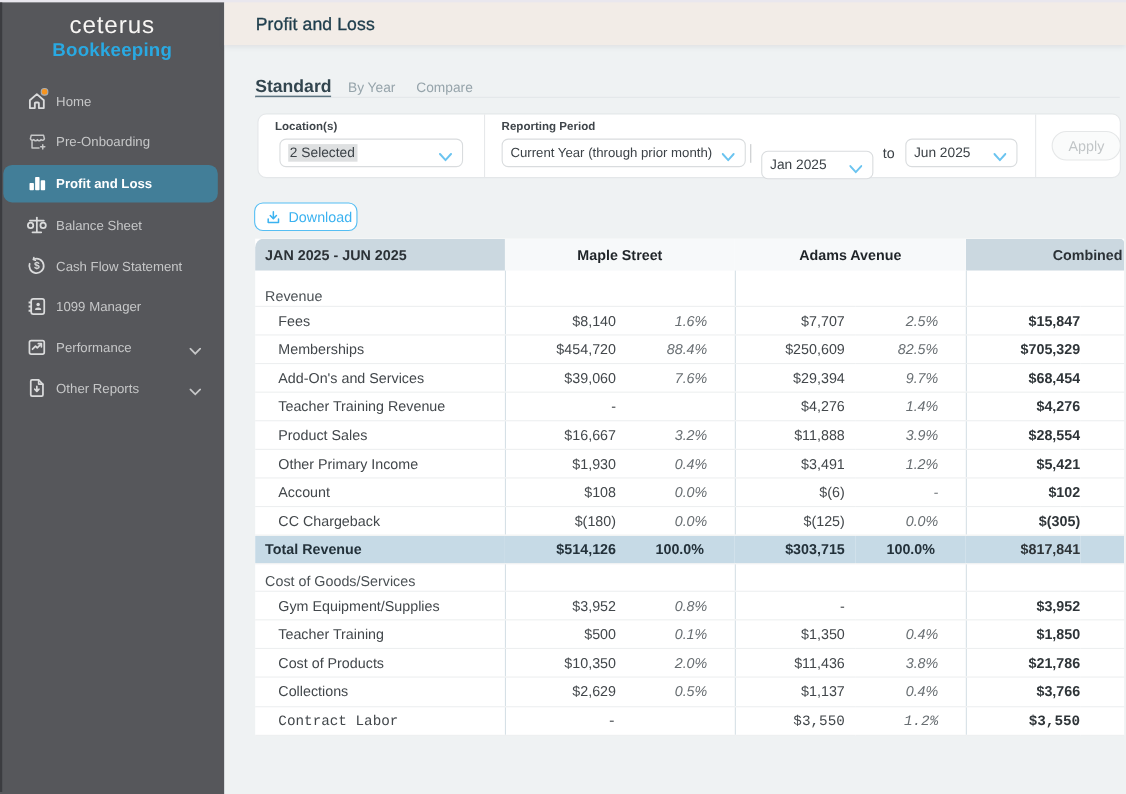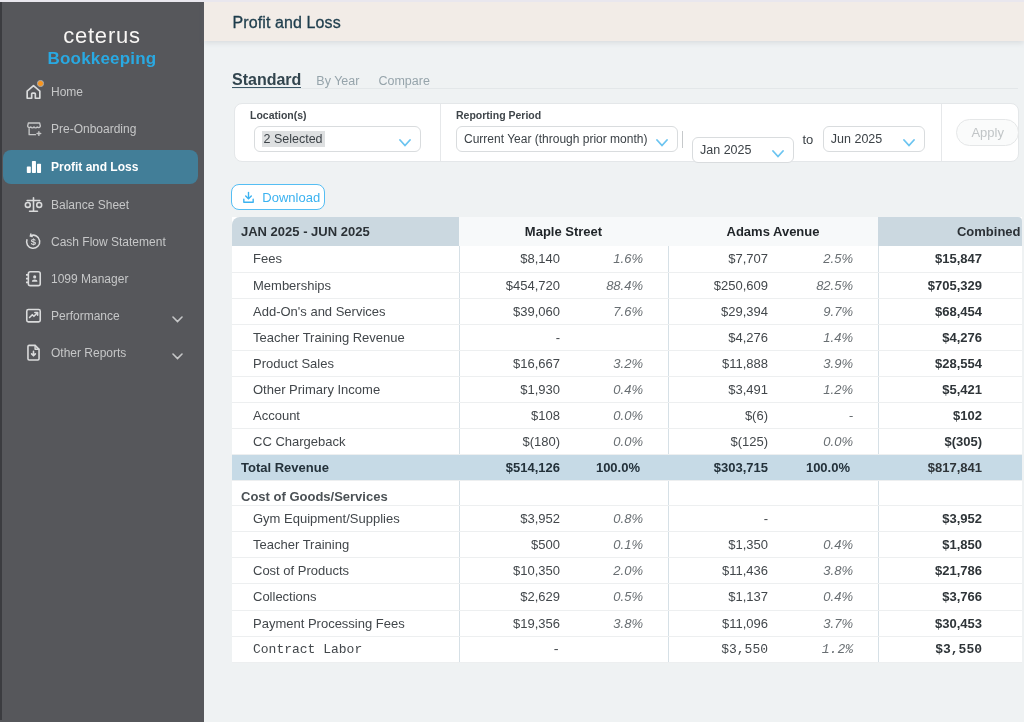--- a/index.html
+++ b/index.html
@@ -3,21 +3,21 @@
 <meta charset="utf-8">
 <style>
   * { margin:0; padding:0; box-sizing:border-box; }
   html,body { width:1024px; height:722px; overflow:hidden; }
   body { font-family:"Liberation Sans", sans-serif; background:#EFF2F3; position:relative; }
   .topstrip { position:absolute; left:0; top:0; width:1024px; height:2px; background:#E9E7EE; z-index:50; }
 
   
   .sidebar { position:absolute; left:0; top:2px; width:204px; height:720px; background:#56575B; }
   .leftedge { position:absolute; left:0; top:0; width:2px; height:720px; background:#3B3C40; }
-  .logo { text-align:center; padding-top:21px; }
+  .logo { text-align:center; padding-top:8px; }
   .logo .ceterus { font-size:22px; letter-spacing:0.8px; color:#F8F6F4; }
   .logo .bk { font-size:17px; font-weight:bold; color:#29A9E2; letter-spacing:0.2px; margin-top:0; }
   .nav { position:absolute; left:0; top:71px; width:204px; }
   .navitem { position:relative; height:37px; display:flex; align-items:center; color:#C6C7C8; font-size:12px; }
   .navitem .ic { position:absolute; left:24px; width:19px; height:19px; display:flex; align-items:center; justify-content:center; }
   .navitem .lbl { position:absolute; left:51px; }
   .navitem .chev { position:absolute; left:172px; width:12px; height:8px; }
   .navitem.active { height:34px; margin:2.5px 0; }
   .navitem.active .pill { position:absolute; left:3px; top:0; width:194.5px; height:34px; background:#427E98; border-radius:8px; }
   .navitem.active .lbl { color:#FFFFFF; font-weight:bold; }
@@ -236,20 +236,29 @@
         <col style="width:104px">
         <col style="width:40px">
       </colgroup>
       <tbody>
         <tr class="hdr" style="height:29px;">
         <td class="h1">JAN 2025 - JUN 2025</td>
         <td class="hwhite" colspan="2">Maple Street</td>
         <td class="hwhite" colspan="2">Adams Avenue</td>
         <td class="hcmb" colspan="2">Combined</td>
       </tr>
+      <tr class="sec" style="height:32px;">
+          <td class="lbl0">Revenue</td>
+          <td class="vb"></td>
+          <td></td>
+          <td class="vb"></td>
+          <td></td>
+          <td class="vb"></td>
+          <td></td>
+        </tr>
       <tr style="height:26px;">
           <td class="lblc">Fees</td>
           <td class="vb amt">$8,140</td>
           <td class="pct">1.6%</td>
           <td class="vb amt">$7,707</td>
           <td class="pct">2.5%</td>
           <td class="vb cmb">$15,847</td>
           <td></td>
         </tr>
       <tr style="height:26px;">
@@ -317,21 +326,21 @@
         </tr>
       <tr class="trow" style="height:26.5px;">
           <td class="lbl0">Total Revenue</td>
           <td class="amt">$514,126</td>
           <td class="pct">100.0%</td>
           <td class="amt">$303,715</td>
           <td class="pct">100.0%</td>
           <td class="cmb">$817,841</td>
           <td></td>
         </tr>
-      <tr class="sec" style="height:24.5px;font-weight:bold;">
+      <tr class="sec" style="height:24.5px;">
           <td class="lbl0">Cost of Goods/Services</td>
           <td class="vb"></td>
           <td></td>
           <td class="vb"></td>
           <td></td>
           <td class="vb"></td>
           <td></td>
         </tr>
       <tr style="height:26.5px;">
           <td class="lblc">Gym Equipment/Supplies</td>
@@ -362,29 +371,20 @@
         </tr>
       <tr style="height:26.5px;">
           <td class="lblc">Collections</td>
           <td class="vb amt">$2,629</td>
           <td class="pct">0.5%</td>
           <td class="vb amt">$1,137</td>
           <td class="pct">0.4%</td>
           <td class="vb cmb">$3,766</td>
           <td></td>
         </tr>
-      <tr style="height:26.5px;">
-          <td class="lblc">Payment Processing Fees</td>
-          <td class="vb amt">$19,356</td>
-          <td class="pct">3.8%</td>
-          <td class="vb amt">$11,096</td>
-          <td class="pct">3.7%</td>
-          <td class="vb cmb">$30,453</td>
-          <td></td>
-        </tr>
       <tr style="height:26px;font-family:Liberation Mono, monospace;">
           <td class="lblc">Contract Labor</td>
           <td class="vb amt">-</td>
           <td class="pct"></td>
           <td class="vb amt">$3,550</td>
           <td class="pct">1.2%</td>
           <td class="vb cmb">$3,550</td>
           <td></td>
         </tr>
     </tbody>

